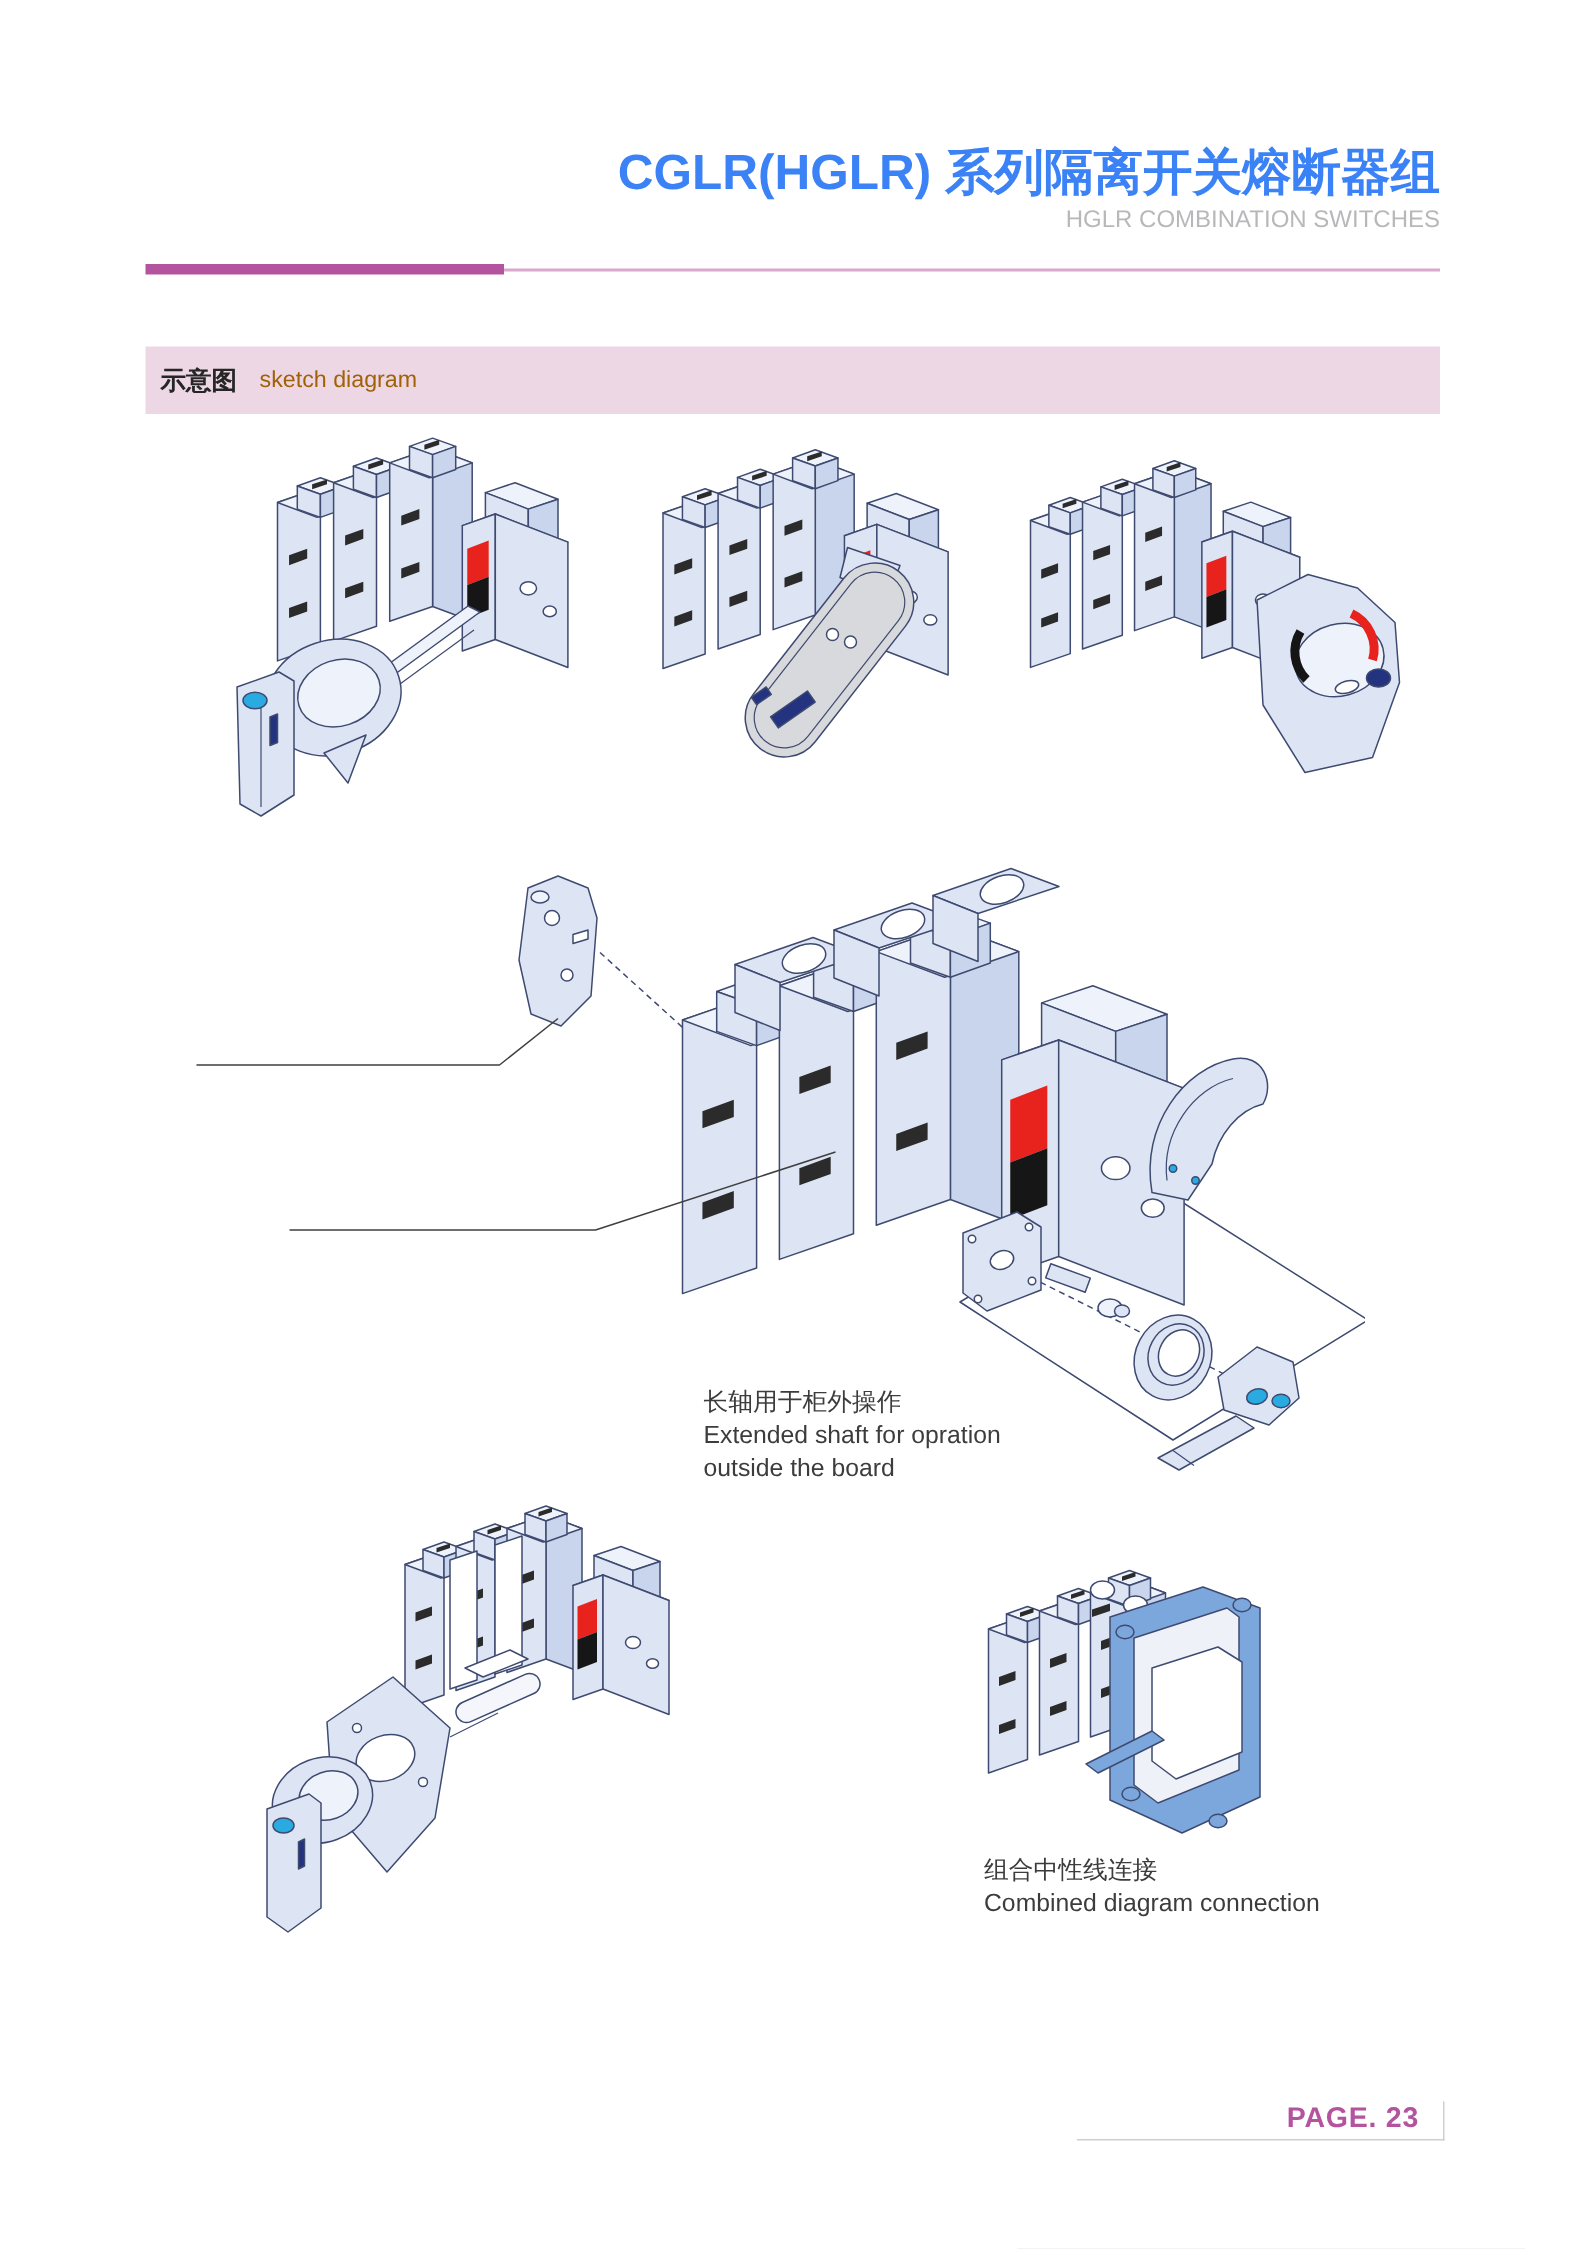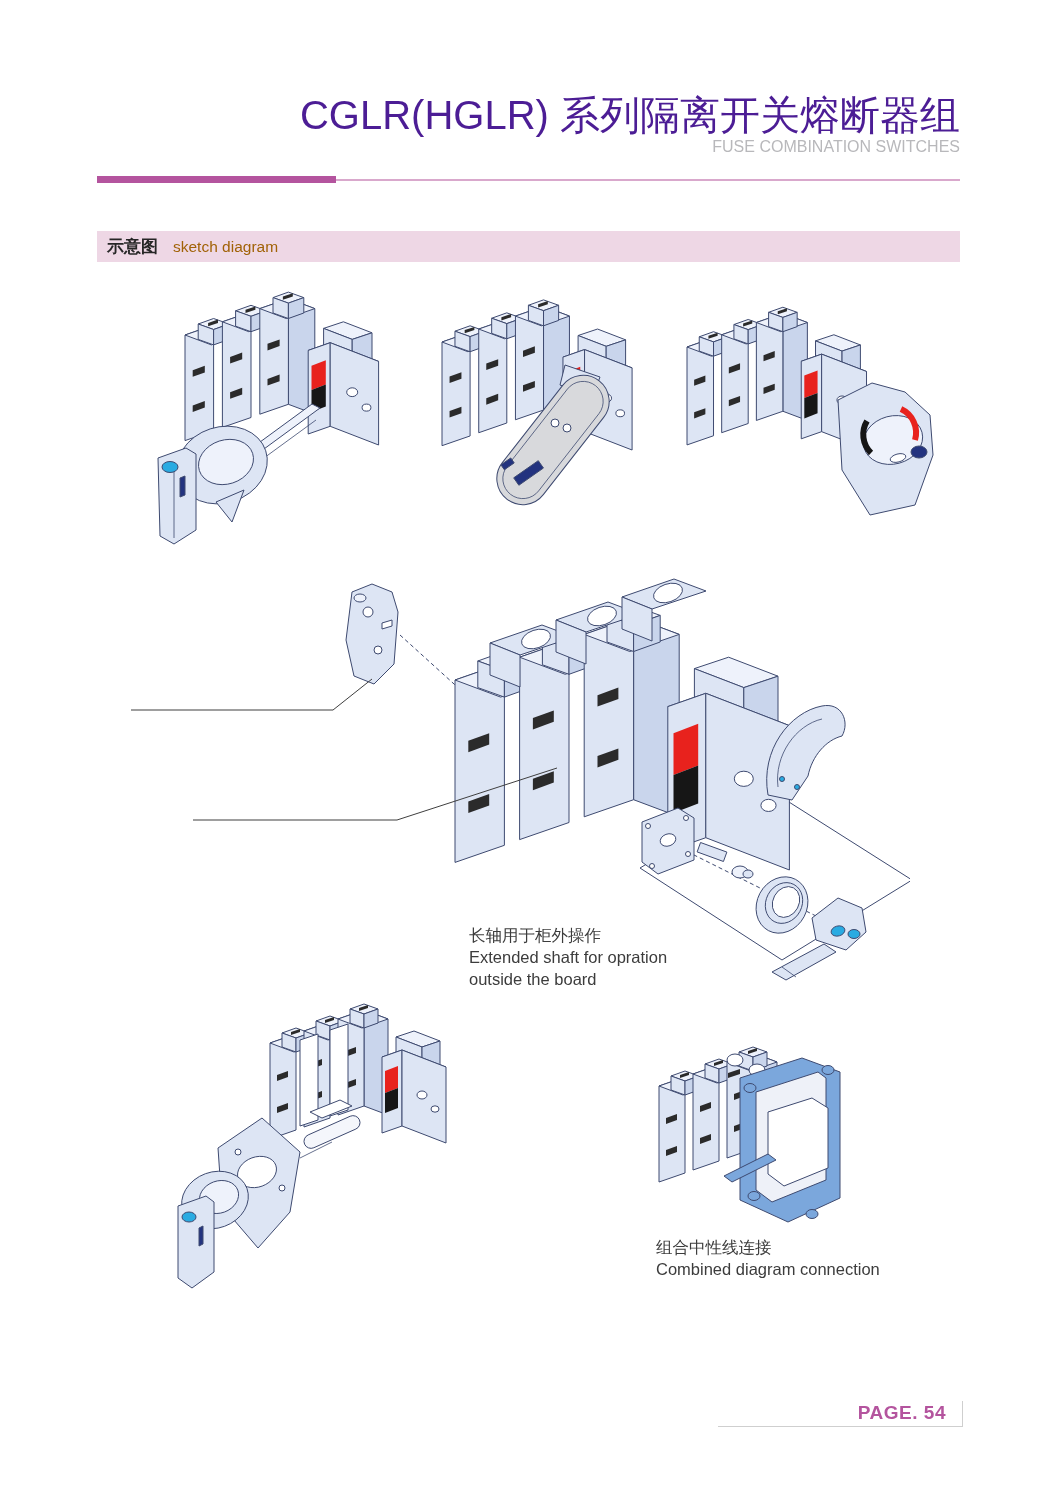--- a/index.html
+++ b/index.html
@@ -11,27 +11,27 @@
     --footer_line:#cfcfcf;
   }
   *{margin:0;padding:0;box-sizing:border-box;}
   html,body{background:#e9e9e9;}
   body{font-family:"Liberation Sans","DejaVu Sans",sans-serif;}
   .page{position:relative;width:1060px;height:1499px;background:#ffffff;margin:0 auto;overflow:hidden;}
   .abs{position:absolute;}
 
   
   .hdr{position:absolute;top:96px;right:100px;text-align:right;}
-  .hdr-title{font-size:40px;font-weight:normal;color:#4c1d95;letter-spacing:0px;line-height:38px;}
+  .hdr-title{font-size:33px;font-weight:bold;color:#3b82f6;letter-spacing:0px;line-height:38px;}
   .hdr-sub{font-size:16px;color:var(--text_gray);line-height:20px;margin-top:3px;}
   .rule-thick{position:absolute;left:97px;top:176px;width:239px;height:7px;background:var(--accent_magenta);}
   .rule-thin{position:absolute;left:336px;top:179px;width:624px;height:2px;background:var(--rule_pink);}
 
   
-  .section-bar{position:absolute;left:97px;top:231px;width:863px;height:31px;background:var(--section_bg);display:flex;align-items:center;}
+  .section-bar{position:absolute;left:97px;top:231px;width:863px;height:45px;background:var(--section_bg);display:flex;align-items:center;}
   .section-zh{font-size:17px;font-weight:bold;color:#262626;margin-left:10px;}
   .section-en{font-size:15.5px;color:#a16207;margin-left:15px;}
 
   
   .callout{position:absolute;font-size:16.5px;color:var(--text_dark);line-height:22px;white-space:nowrap;}
 
   
   .footer-line{position:absolute;left:718px;top:1426px;width:245px;height:1px;background:var(--footer_line);}
   .footer-tick{position:absolute;left:962px;top:1401px;width:1px;height:26px;background:var(--footer_line);}
   .footer-page{position:absolute;left:718px;top:1402px;width:238px;text-align:right;padding-right:10px;
@@ -86,21 +86,21 @@
         <path class="blk" d="M3,36 L16,31 L16,51 L3,56 Z"></path>
       </g>
     </g>
   </defs>
 </svg>
 
 <div class="page">
 
   <div class="hdr">
     <div class="hdr-title">CGLR(HGLR) 系列隔离开关熔断器组</div>
-    <div class="hdr-sub">FUSE COMBINATION SWITCHES</div>
+    <div class="hdr-sub">HGLR COMBINATION SWITCHES</div>
   </div>
   <div class="rule-thick"></div>
   <div class="rule-thin"></div>
 
   <div class="section-bar">
     <span class="section-zh">示意图</span>
     <span class="section-en">sketch diagram</span>
   </div>
 
   <svg class="abs" style="left:150px;top:280px" width="270" height="290" viewBox="0 0 270 290">
@@ -258,15 +258,15 @@
     <div>Extended shaft for opration</div>
     <div>outside the board</div>
   </div>
   <div class="callout" style="left:656px;top:1236px">
     <div>组合中性线连接</div>
     <div>Combined diagram connection</div>
   </div>
 
   <div class="footer-line"></div>
   <div class="footer-tick"></div>
-  <div class="footer-page">PAGE. 54</div>
+  <div class="footer-page">PAGE. 23</div>
 
 </div>
 
 </body></html>

